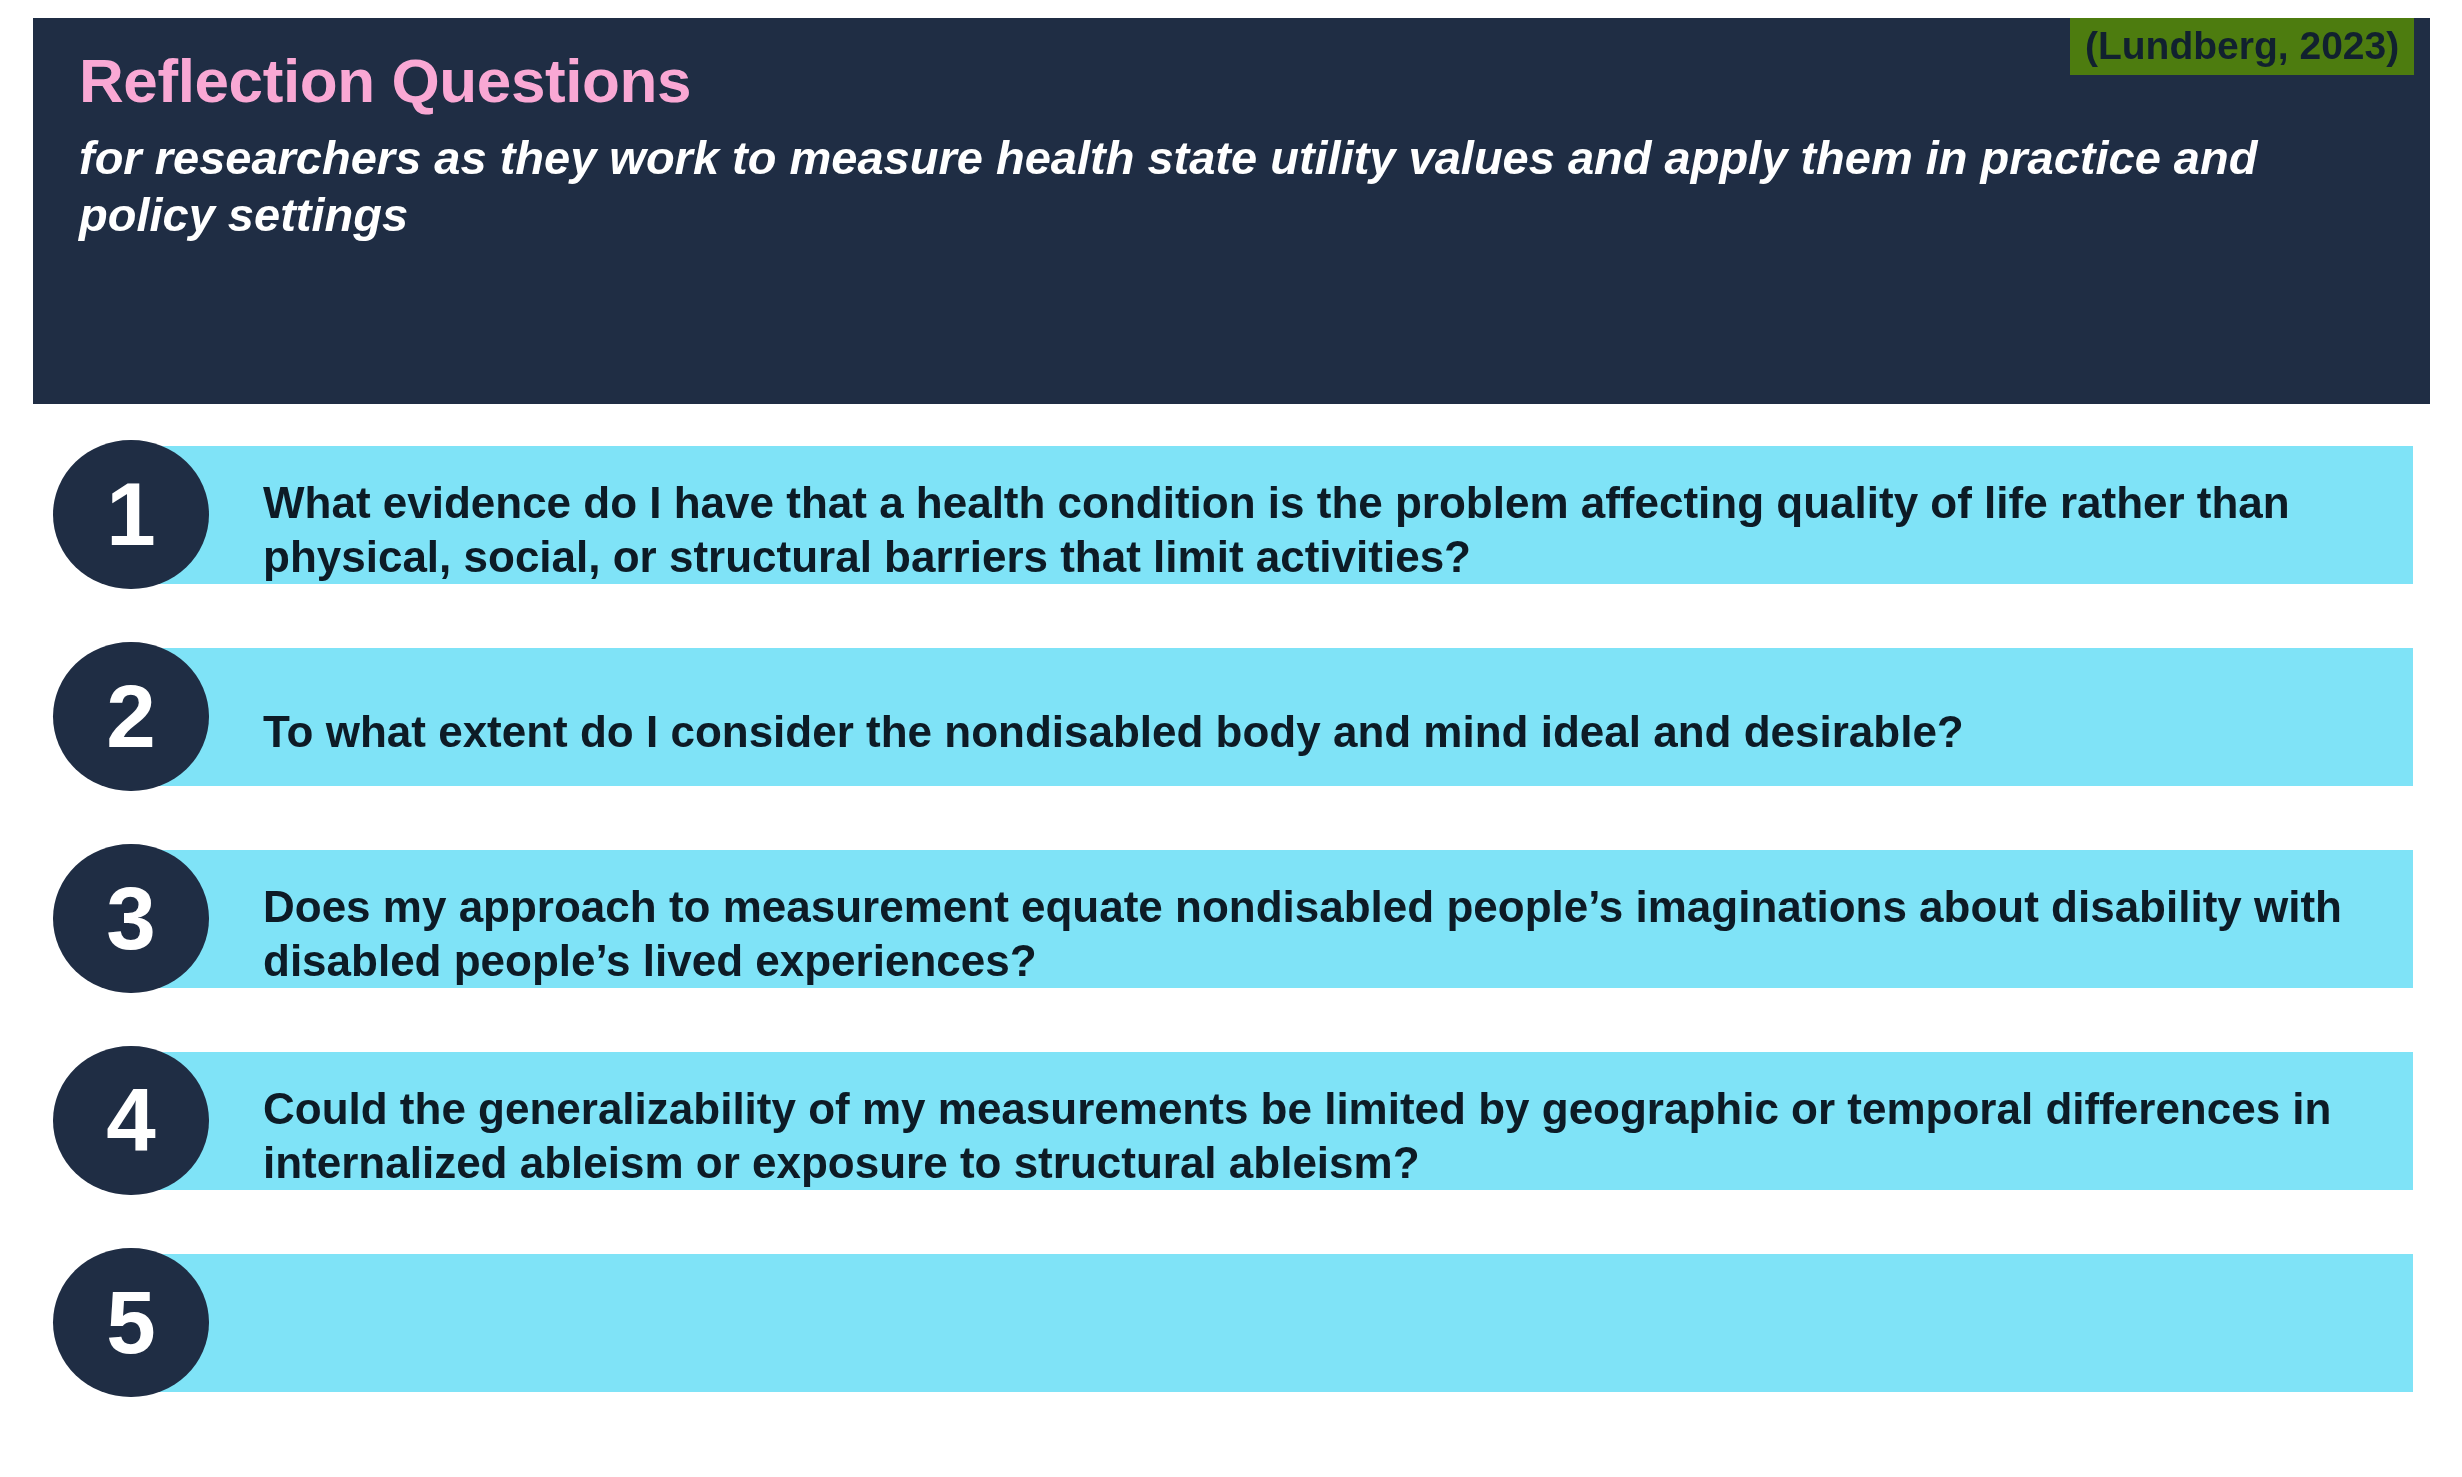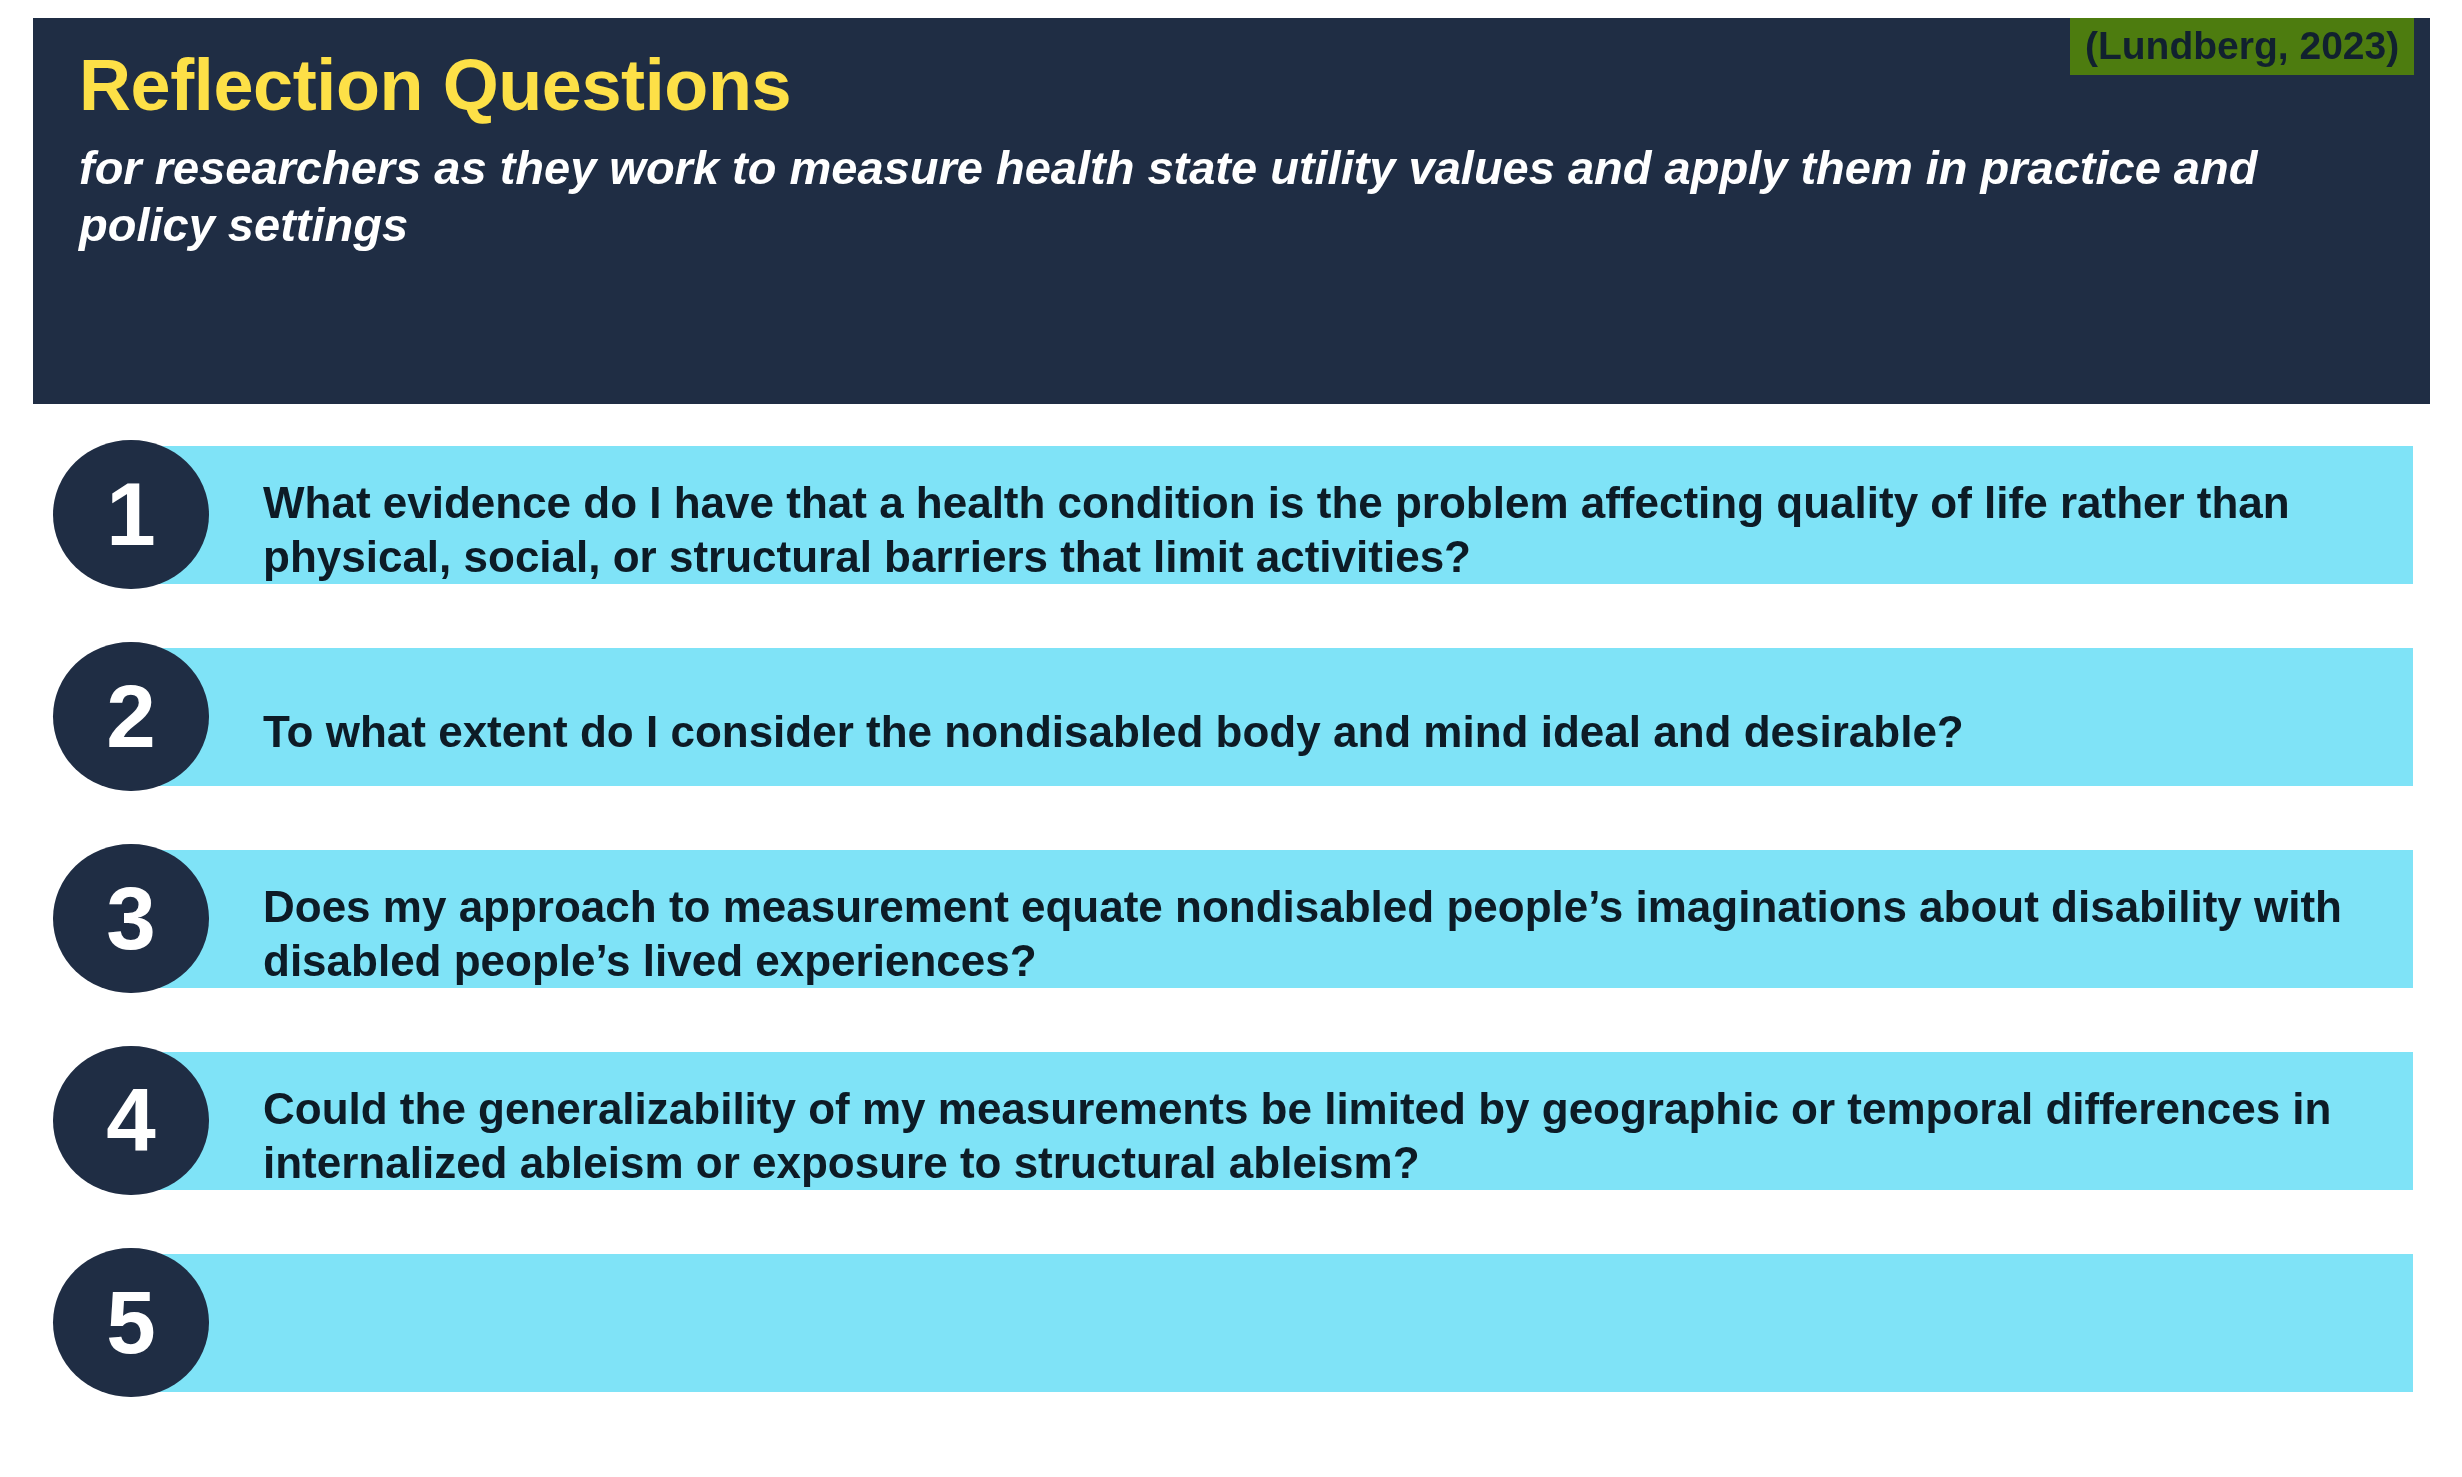--- a/index.html
+++ b/index.html
@@ -27,22 +27,22 @@
     position: absolute;
     left: 33px;
     top: 18px;
     width: 2397px;
     height: 386px;
     background: #1f2d44;
     box-sizing: border-box;
     padding: 31px 46px 0 46px;
   }
   .header-title {
-    color: #fde047;
-    font-size: 72px;
+    color: #f9a8d4;
+    font-size: 62px;
     font-weight: bold;
     line-height: 1.02;
     letter-spacing: -0.4px;
     margin: 0 0 16.4px 0;
     white-space: nowrap;
   }
   .header-sub {
     color: #ffffff;
     font-size: 47px;
     font-weight: bold;

